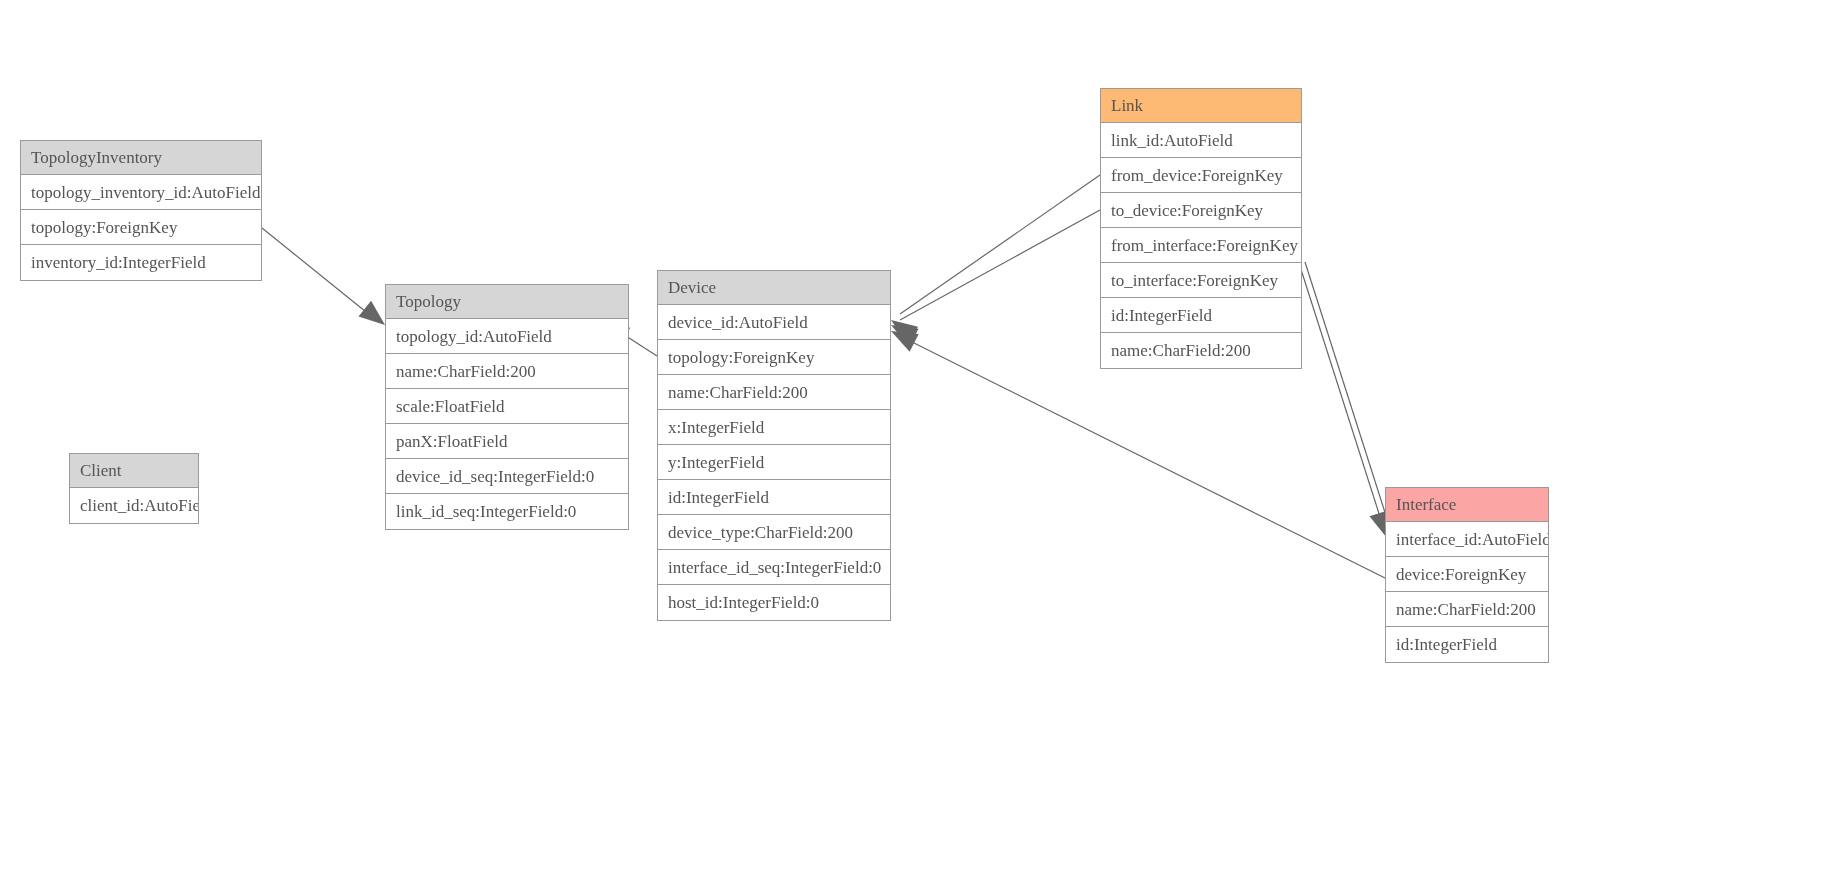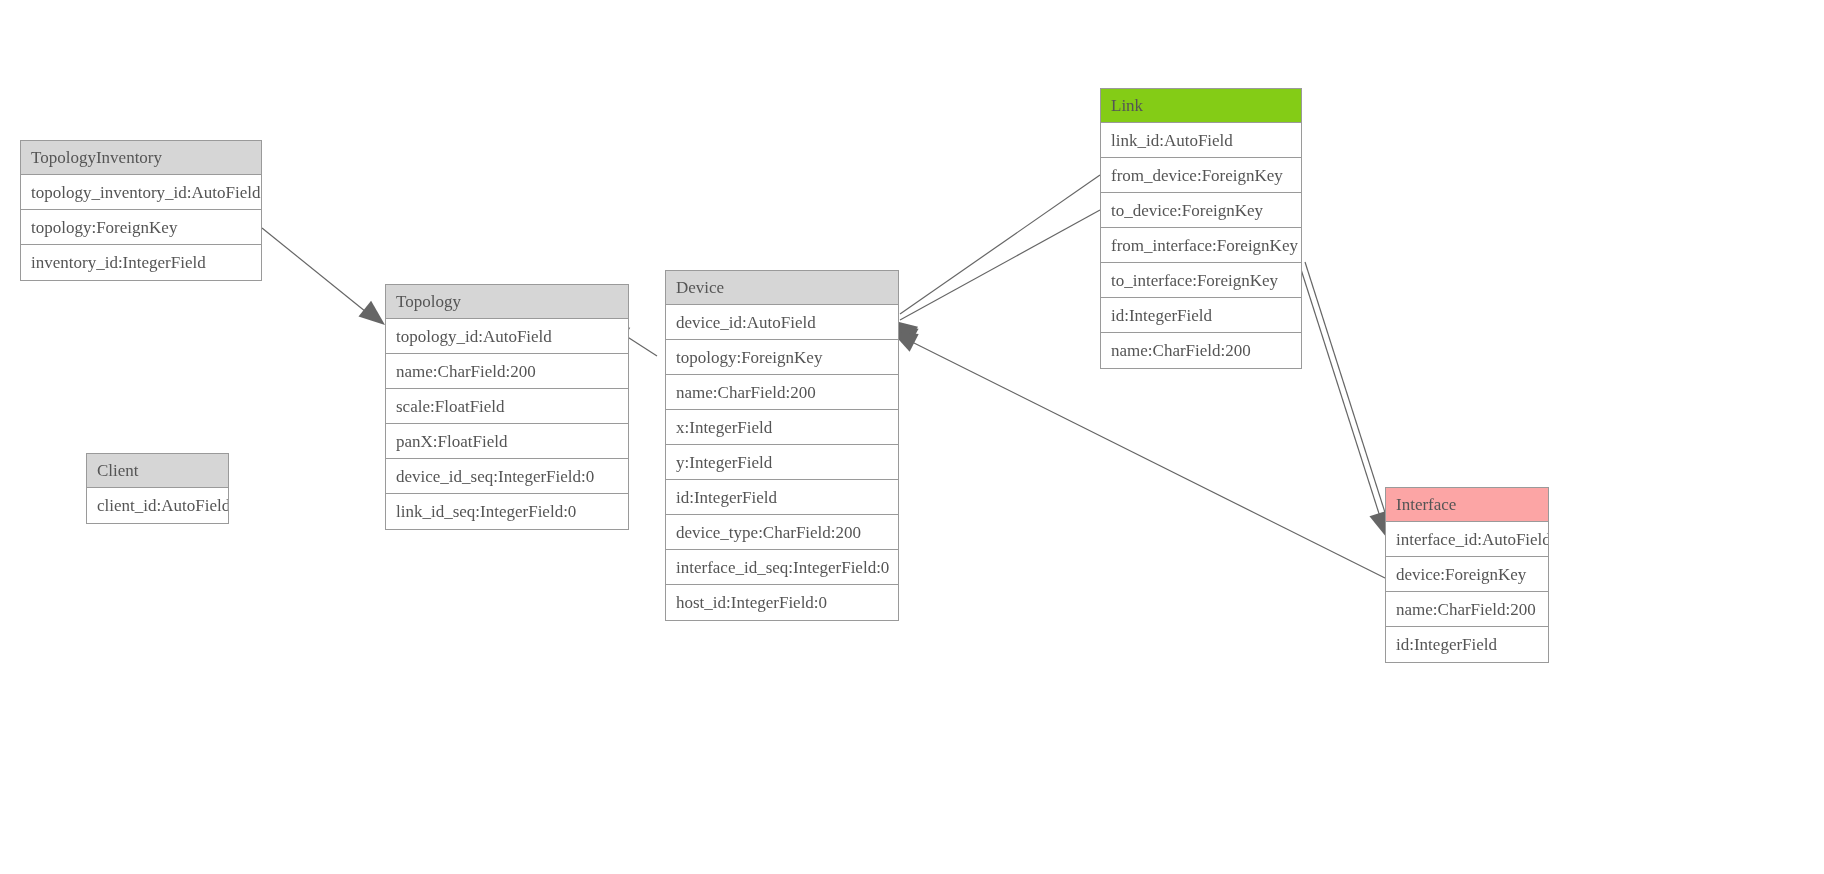--- a/index.html
+++ b/index.html
@@ -99,47 +99,47 @@
       </g>
     </svg>
 
   <div id="entity-layer">
       <div class="entity" style="left: 20px; top: 140px; width: 242px; border-color: rgb(154, 154, 154);">
         <div class="entity-header" style="background: rgb(214, 214, 214); border-bottom-color: rgb(154, 154, 154); color: rgb(85, 85, 85);">TopologyInventory</div>
         <div class="entity-field" style="border-bottom-color: rgb(154, 154, 154); color: rgb(85, 85, 85);">topology_inventory_id:AutoField</div>
         <div class="entity-field" style="border-bottom-color: rgb(154, 154, 154); color: rgb(85, 85, 85);">topology:ForeignKey</div>
         <div class="entity-field" style="border-bottom-color: rgb(154, 154, 154); color: rgb(85, 85, 85);">inventory_id:IntegerField</div>
       </div>
-      <div class="entity" style="left: 86px; top: 453px; width: 143px; border-color: rgb(154, 154, 154);">
+      <div class="entity" style="left: 69px; top: 453px; width: 130px; border-color: rgb(154, 154, 154);">
         <div class="entity-header" style="background: rgb(214, 214, 214); border-bottom-color: rgb(154, 154, 154); color: rgb(85, 85, 85);">Client</div>
         <div class="entity-field" style="border-bottom-color: rgb(154, 154, 154); color: rgb(85, 85, 85);">client_id:AutoField</div>
       </div>
       <div class="entity" style="left: 385px; top: 284px; width: 244px; border-color: rgb(154, 154, 154);">
         <div class="entity-header" style="background: rgb(214, 214, 214); border-bottom-color: rgb(154, 154, 154); color: rgb(85, 85, 85);">Topology</div>
         <div class="entity-field" style="border-bottom-color: rgb(154, 154, 154); color: rgb(85, 85, 85);">topology_id:AutoField</div>
         <div class="entity-field" style="border-bottom-color: rgb(154, 154, 154); color: rgb(85, 85, 85);">name:CharField:200</div>
         <div class="entity-field" style="border-bottom-color: rgb(154, 154, 154); color: rgb(85, 85, 85);">scale:FloatField</div>
         <div class="entity-field" style="border-bottom-color: rgb(154, 154, 154); color: rgb(85, 85, 85);">panX:FloatField</div>
         <div class="entity-field" style="border-bottom-color: rgb(154, 154, 154); color: rgb(85, 85, 85);">device_id_seq:IntegerField:0</div>
         <div class="entity-field" style="border-bottom-color: rgb(154, 154, 154); color: rgb(85, 85, 85);">link_id_seq:IntegerField:0</div>
       </div>
-      <div class="entity" style="left: 657px; top: 270px; width: 234px; border-color: rgb(154, 154, 154); margin-left: 8px;">
+      <div class="entity" style="left: 657px; top: 270px; width: 234px; border-color: rgb(154, 154, 154);">
         <div class="entity-header" style="background: rgb(214, 214, 214); border-bottom-color: rgb(154, 154, 154); color: rgb(85, 85, 85);">Device</div>
         <div class="entity-field" style="border-bottom-color: rgb(154, 154, 154); color: rgb(85, 85, 85);">device_id:AutoField</div>
         <div class="entity-field" style="border-bottom-color: rgb(154, 154, 154); color: rgb(85, 85, 85);">topology:ForeignKey</div>
         <div class="entity-field" style="border-bottom-color: rgb(154, 154, 154); color: rgb(85, 85, 85);">name:CharField:200</div>
         <div class="entity-field" style="border-bottom-color: rgb(154, 154, 154); color: rgb(85, 85, 85);">x:IntegerField</div>
         <div class="entity-field" style="border-bottom-color: rgb(154, 154, 154); color: rgb(85, 85, 85);">y:IntegerField</div>
         <div class="entity-field" style="border-bottom-color: rgb(154, 154, 154); color: rgb(85, 85, 85);">id:IntegerField</div>
         <div class="entity-field" style="border-bottom-color: rgb(154, 154, 154); color: rgb(85, 85, 85);">device_type:CharField:200</div>
         <div class="entity-field" style="border-bottom-color: rgb(154, 154, 154); color: rgb(85, 85, 85);">interface_id_seq:IntegerField:0</div>
         <div class="entity-field" style="border-bottom-color: rgb(154, 154, 154); color: rgb(85, 85, 85);">host_id:IntegerField:0</div>
       </div>
       <div class="entity" style="left: 1100px; top: 88px; width: 202px; border-color: rgb(154, 154, 154);">
-        <div class="entity-header" style="background: #84cc16; border-bottom-color: rgb(154, 154, 154); color: rgb(85, 85, 85);">Link</div>
+        <div class="entity-header" style="background: #fdba74; border-bottom-color: rgb(154, 154, 154); color: rgb(85, 85, 85);">Link</div>
         <div class="entity-field" style="border-bottom-color: rgb(154, 154, 154); color: rgb(85, 85, 85);">link_id:AutoField</div>
         <div class="entity-field" style="border-bottom-color: rgb(154, 154, 154); color: rgb(85, 85, 85);">from_device:ForeignKey</div>
         <div class="entity-field" style="border-bottom-color: rgb(154, 154, 154); color: rgb(85, 85, 85);">to_device:ForeignKey</div>
         <div class="entity-field" style="border-bottom-color: rgb(154, 154, 154); color: rgb(85, 85, 85);">from_interface:ForeignKey</div>
         <div class="entity-field" style="border-bottom-color: rgb(154, 154, 154); color: rgb(85, 85, 85);">to_interface:ForeignKey</div>
         <div class="entity-field" style="border-bottom-color: rgb(154, 154, 154); color: rgb(85, 85, 85);">id:IntegerField</div>
         <div class="entity-field" style="border-bottom-color: rgb(154, 154, 154); color: rgb(85, 85, 85);">name:CharField:200</div>
       </div>
       <div class="entity" style="left: 1385px; top: 487px; width: 164px; border-color: rgb(154, 154, 154);">
         <div class="entity-header" style="background: #fca5a5; border-bottom-color: rgb(154, 154, 154); color: rgb(85, 85, 85);">Interface</div>

